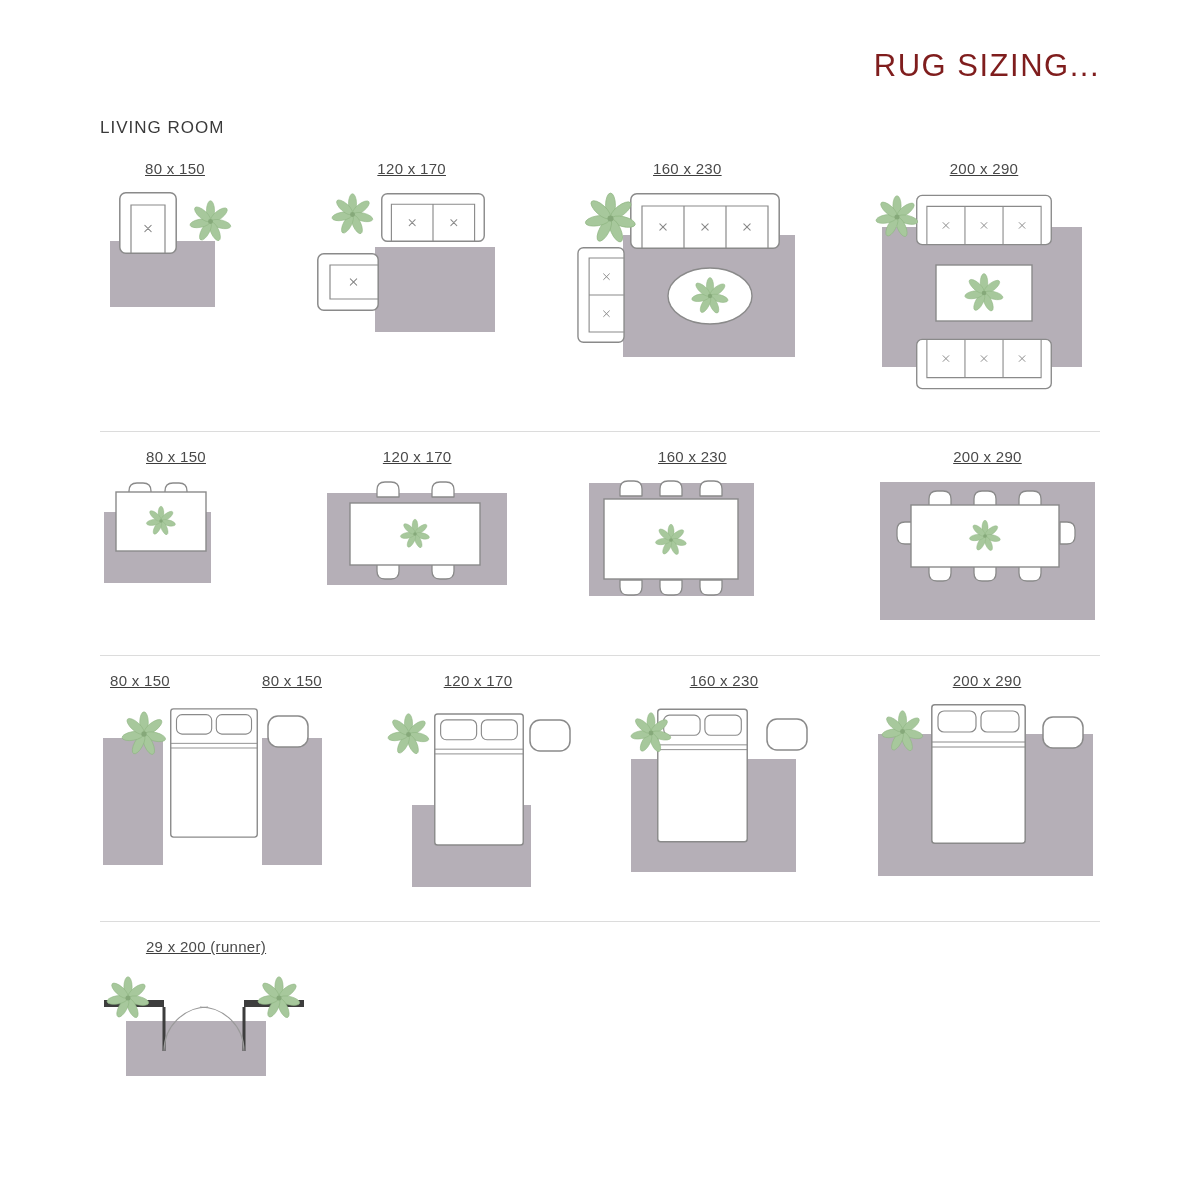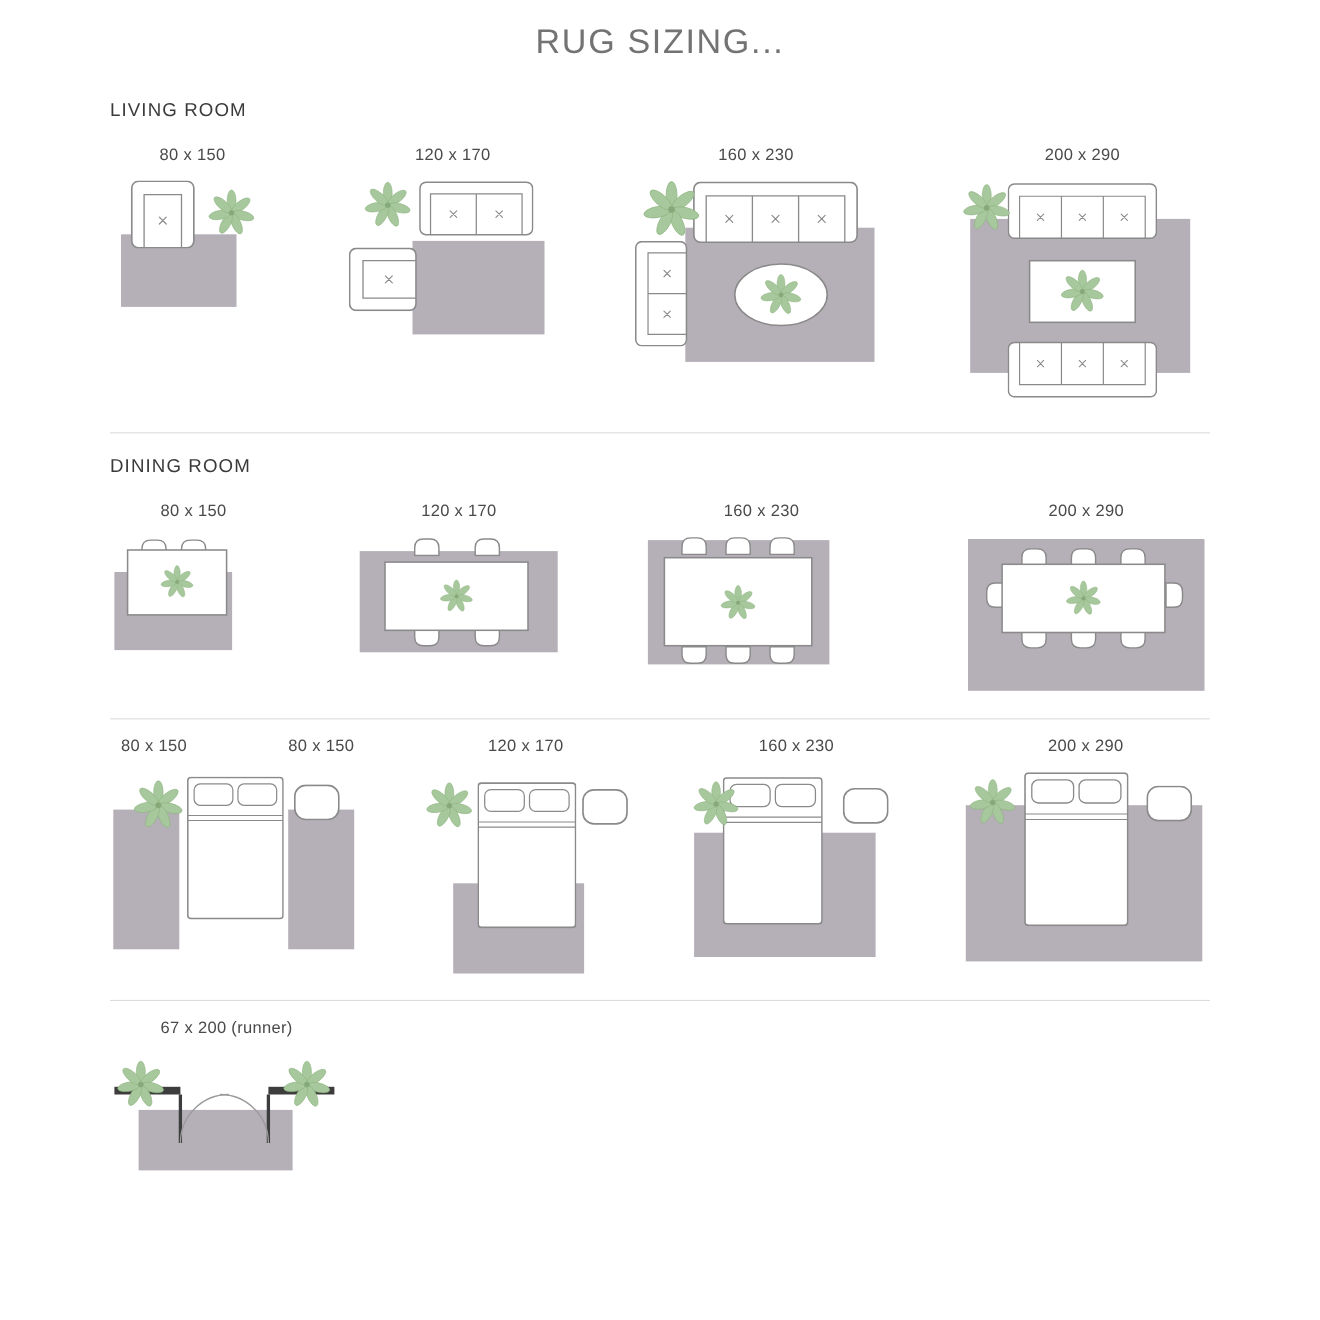--- a/index.html
+++ b/index.html
@@ -7,43 +7,43 @@
   html, body { background: #ffffff; }
   body {
     width: 1200px;
     min-height: 1200px;
     font-family: "Liberation Sans", sans-serif;
     color: #3d3d3d;
     -webkit-font-smoothing: antialiased;
   }
   .page { padding: 0 100px; }
   .page-title {
-    text-align: center;
+    text-align: right;
     font-size: 31px;
     font-weight: 500;
     letter-spacing: 1.5px;
-    color: #737373;
-    padding: 20px 0 14px;
-  }
-  .section { padding: 16px 0 20px; }
+    color: #7f1d1d;
+    padding: 48px 0 14px;
+  }
+  .section { padding: 16px 0 30px; }
   .section.bordered { border-bottom: 1px solid #dcdcdc; }
   .section-heading {
     font-size: 17px;
     font-weight: 400;
     letter-spacing: 1px;
     color: #3a3a3a;
     margin: 4px 0 22px;
   }
   .row {
     display: flex;
     justify-content: space-between;
     align-items: flex-start;
   }
   .row.single { justify-content: flex-start; }
-  .cell { display: flex; flex-direction: column; }
+  .cell { display: flex; flex-direction: column; text-decoration: underline; }
   .cap {
     text-align: center;
     font-size: 15px;
     color: #4a4a4a;
     letter-spacing: 0.3px;
     margin-bottom: 12px;
   }
   .cap-duo {
     display: flex;
     justify-content: space-between;
@@ -168,21 +168,20 @@
             <use href="#sofa3" width="136" height="54" transform="rotate(180 68 27)"></use>
           </g>
           <use href="#plant" x="6" y="5" width="46" height="46"></use>
         </svg>
       </figure>
 
     </div>
   </section>
 
   <section class="section bordered">
-    <h2 class="section-heading">DINING ROOM</h2>
     <div class="row">
 
       <figure class="cell">
         <figcaption class="cap">80 x 150</figcaption>
         <svg width="152" height="112" viewBox="0 0 152 112">
           <use href="#chair" x="27" y="4" width="26" height="18"></use>
           <use href="#chair" x="63" y="4" width="26" height="18"></use>
           <rect class="rug" x="4" y="35" width="107" height="71"></rect>
           <rect class="tabletop" x="16" y="15" width="90" height="59"></rect>
           <use href="#plant" x="45" y="28" width="32" height="32"></use>
@@ -304,21 +303,21 @@
         </svg>
       </figure>
 
     </div>
   </section>
 
   <section class="section">
     <div class="row single">
 
       <figure class="cell">
-        <figcaption class="cap">67 x 200 (runner)</figcaption>
+        <figcaption class="cap">29 x 200 (runner)</figcaption>
         <svg width="212" height="118" viewBox="0 0 212 118">
           <rect class="rug" x="26" y="54" width="140" height="55"></rect>
           <rect class="wall" x="4" y="33" width="60" height="7"></rect>
           <rect class="wall" x="144" y="33" width="60" height="7"></rect>
           <path class="door-panel" d="M64 40 V84"></path>
           <path class="door-panel" d="M144 40 V84"></path>
           <path class="door-arc" d="M64 84 A 44 44 0 0 1 108 40"></path>
           <path class="door-arc" d="M144 84 A 44 44 0 0 0 100 40"></path>
           <use href="#plant" x="5" y="8" width="46" height="46"></use>
           <use href="#plant" x="156" y="8" width="46" height="46"></use>

